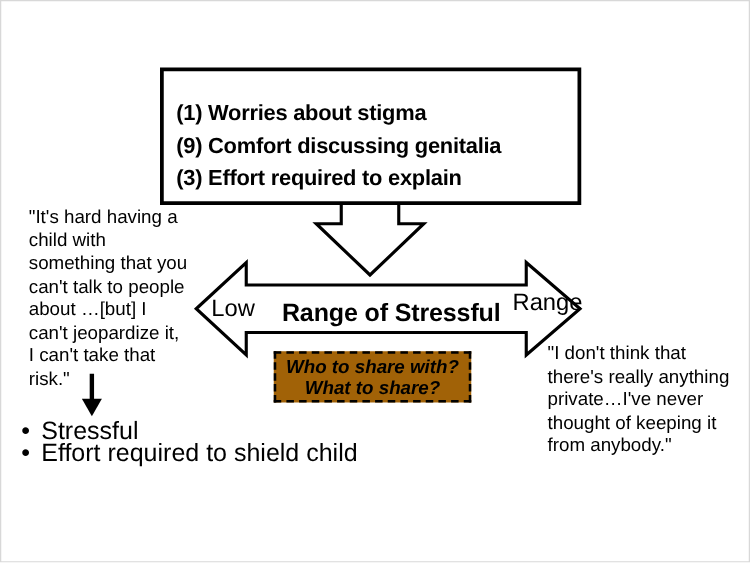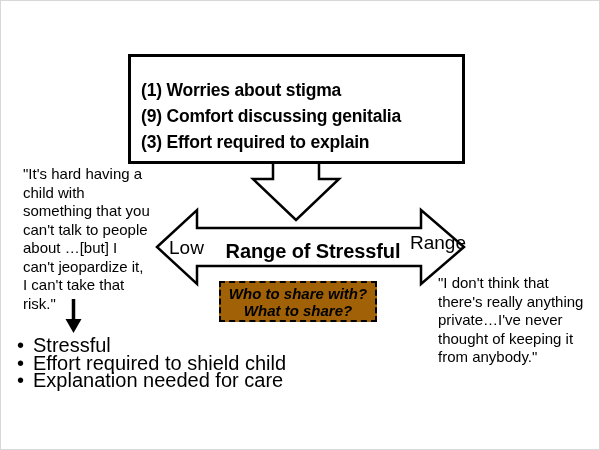--- a/index.html
+++ b/index.html
@@ -139,18 +139,15 @@
 thought of keeping it
 from anybody."</div>
 
   <div class="consequences">
     <div class="bullet-row">
       <span class="bullet-marker">•</span><span>Stressful</span>
     </div>
     <div class="bullet-row">
       <span class="bullet-marker">•</span><span>Effort required to shield child</span>
     </div>
-    <div class="bullet-row">
-      <span class="bullet-marker">•</span><span>Explanation needed for care</span>
-    </div>
   </div>
 
 </div>
 
 </body></html>

